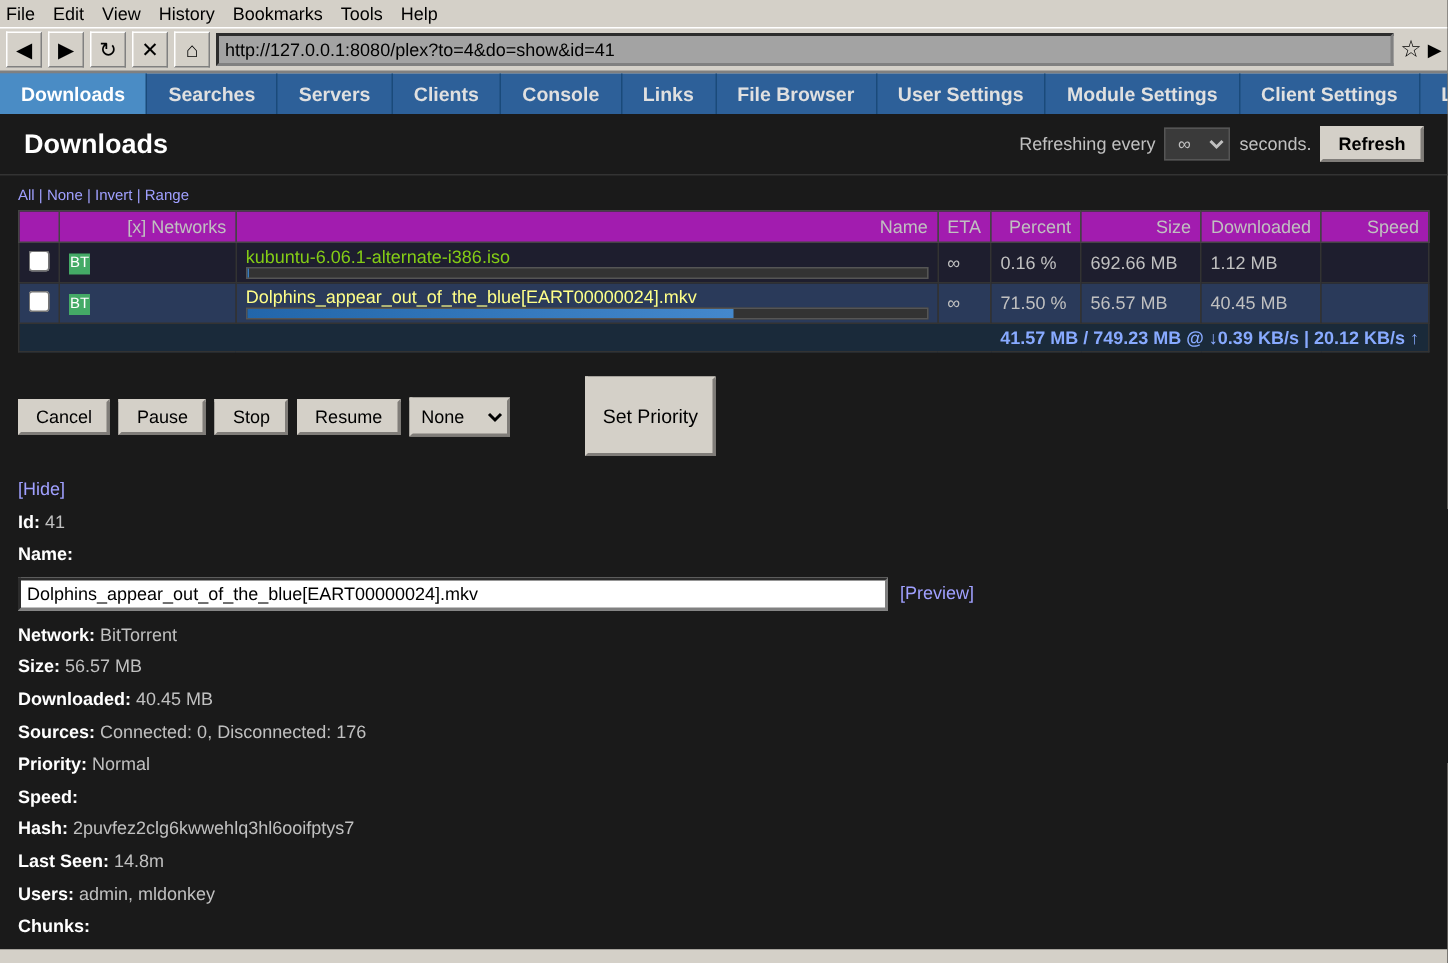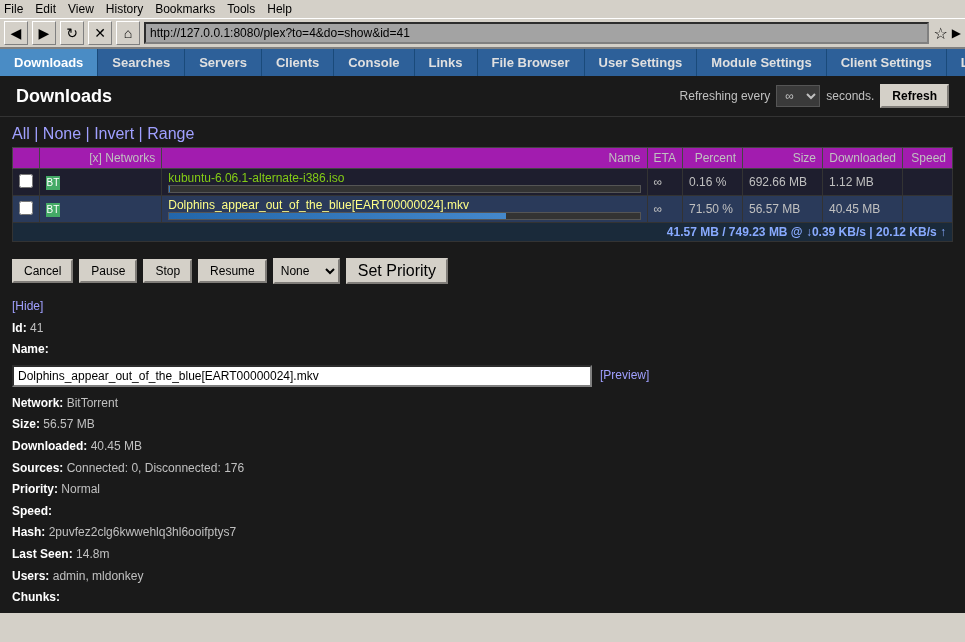--- a/index.html
+++ b/index.html
@@ -24,21 +24,21 @@
     .content { background: #1a1a1a; color: #c0c0c0; min-height: 500px; padding: 0; }
 
     .page-header { background: #1a1a1a; padding: 8px 16px; display: flex; align-items: center; justify-content: space-between; border-bottom: 1px solid #333; }
     .page-title { color: #fff; font-size: 18px; font-weight: bold; }
     .refresh-section { display: flex; align-items: center; gap: 6px; color: #c0c0c0; font-size: 12px; }
     .refresh-select { background: #3a3a3a; color: #c0c0c0; border: 1px solid #555; padding: 2px 4px; font-size: 12px; }
     .refresh-btn { background: #d4d0c8; color: #000; border: 2px outset #d4d0c8; padding: 3px 10px; font-size: 12px; cursor: pointer; font-weight: bold; }
 
     
     .downloads-section { padding: 8px 12px; }
-    .filter-row { color: #a0a0ff; font-size: 16px; margin-bottom: 4px; }
+    .filter-row { color: #a0a0ff; font-size: 10px; margin-bottom: 4px; }
     .filter-row a { color: #a0a0ff; text-decoration: none; cursor: pointer; }
 
     .dl-table { width: 100%; border-collapse: collapse; font-size: 12px; }
     .dl-table th { background: #a21caf; color: #c0c0c0; padding: 3px 6px; text-align: right; border: 1px solid #444; font-weight: normal; margin-left: 34px; }
     .dl-table td { padding: 2px 6px; border: 1px solid #333; color: #c0c0c0; }
     .dl-table tr.row-odd { background: #1e1e2e; }
     .dl-table tr.active-row { background: #2a3a5a; }
 
     .dl-checkbox { width: 14px; height: 14px; cursor: pointer; }
     .network-icon { display: inline-block; width: 14px; height: 14px; background: #4a6; margin-right: 2px; font-size: 10px; color: #fff; text-align: center; line-height: 14px; }
@@ -46,21 +46,21 @@
     .progress-bar { height: 100%; background: linear-gradient(to right, #2266aa, #4488cc); }
     .filename-cell { color: #84cc16; max-width: 350px; overflow: hidden; text-overflow: ellipsis; white-space: nowrap; }
     .filename-active { color: #ffff88; }
 
     .summary-row td { background: #1a2a3a; color: #88aaff; font-weight: bold; text-align: right; padding: 2px 6px; }
 
     
     .action-row { display: flex; align-items: center; gap: 6px; padding: 8px 12px; flex-wrap: wrap; }
     .action-btn { background: #d4d0c8; color: #000; border: 2px outset #d4d0c8; padding: 3px 10px; font-size: 12px; cursor: pointer; }
     .priority-select { background: #d4d0c8; color: #000; border: 2px outset #d4d0c8; padding: 3px 2px; font-size: 12px; }
-    .set-priority-btn { background: #d4d0c8; color: #000; border: 2px outset #d4d0c8; padding: 2px 10px; font-size: 16px; cursor: pointer; }
+    .set-priority-btn { background: #d4d0c8; color: #000; border: 2px outset #d4d0c8; padding: 17px 10px; font-size: 13px; cursor: pointer; margin-left: 44px; }
 
     
     .detail-section { padding: 4px 12px; color: #c0c0c0; font-size: 12px; line-height: 1.8; }
     .detail-section .hide-link { color: #a0a0ff; cursor: pointer; font-size: 12px; }
     .detail-label { font-weight: bold; color: #ffffff; }
     .name-row { display: flex; align-items: center; gap: 8px; margin: 4px 0; }
     .name-input { background: #fff; color: #000; border: 2px inset #808080; padding: 2px 4px; font-size: 12px; width: 580px; }
     .preview-link { color: #a0a0ff; cursor: pointer; font-size: 12px; }
     .rename-btn { background: #d4d0c8; color: #000; border: 2px outset #d4d0c8; padding: 3px 10px; font-size: 12px; cursor: pointer; margin-top: 4px; display: inline-block; }
   </style>
@@ -133,21 +133,21 @@
     <table class="dl-table">
       <thead>
         <tr>
           <th style="width:18px"></th>
           <th>[x] Networks</th>
           <th>Name</th>
           <th style="width:30px">ETA</th>
           <th style="width:60px">Percent</th>
           <th style="width:80px">Size</th>
           <th style="width:80px">Downloaded</th>
-          <th style="width:50px">Speed</th>
+          <th style="width:72px">Speed</th>
         </tr>
       </thead>
       <tbody id="downloads-tbody">
       <tr class="row-odd">
     <td>
       <input type="checkbox" class="dl-checkbox" style="">
     </td>
     <td>
       <span class="network-icon">BT</span>
     </td>

